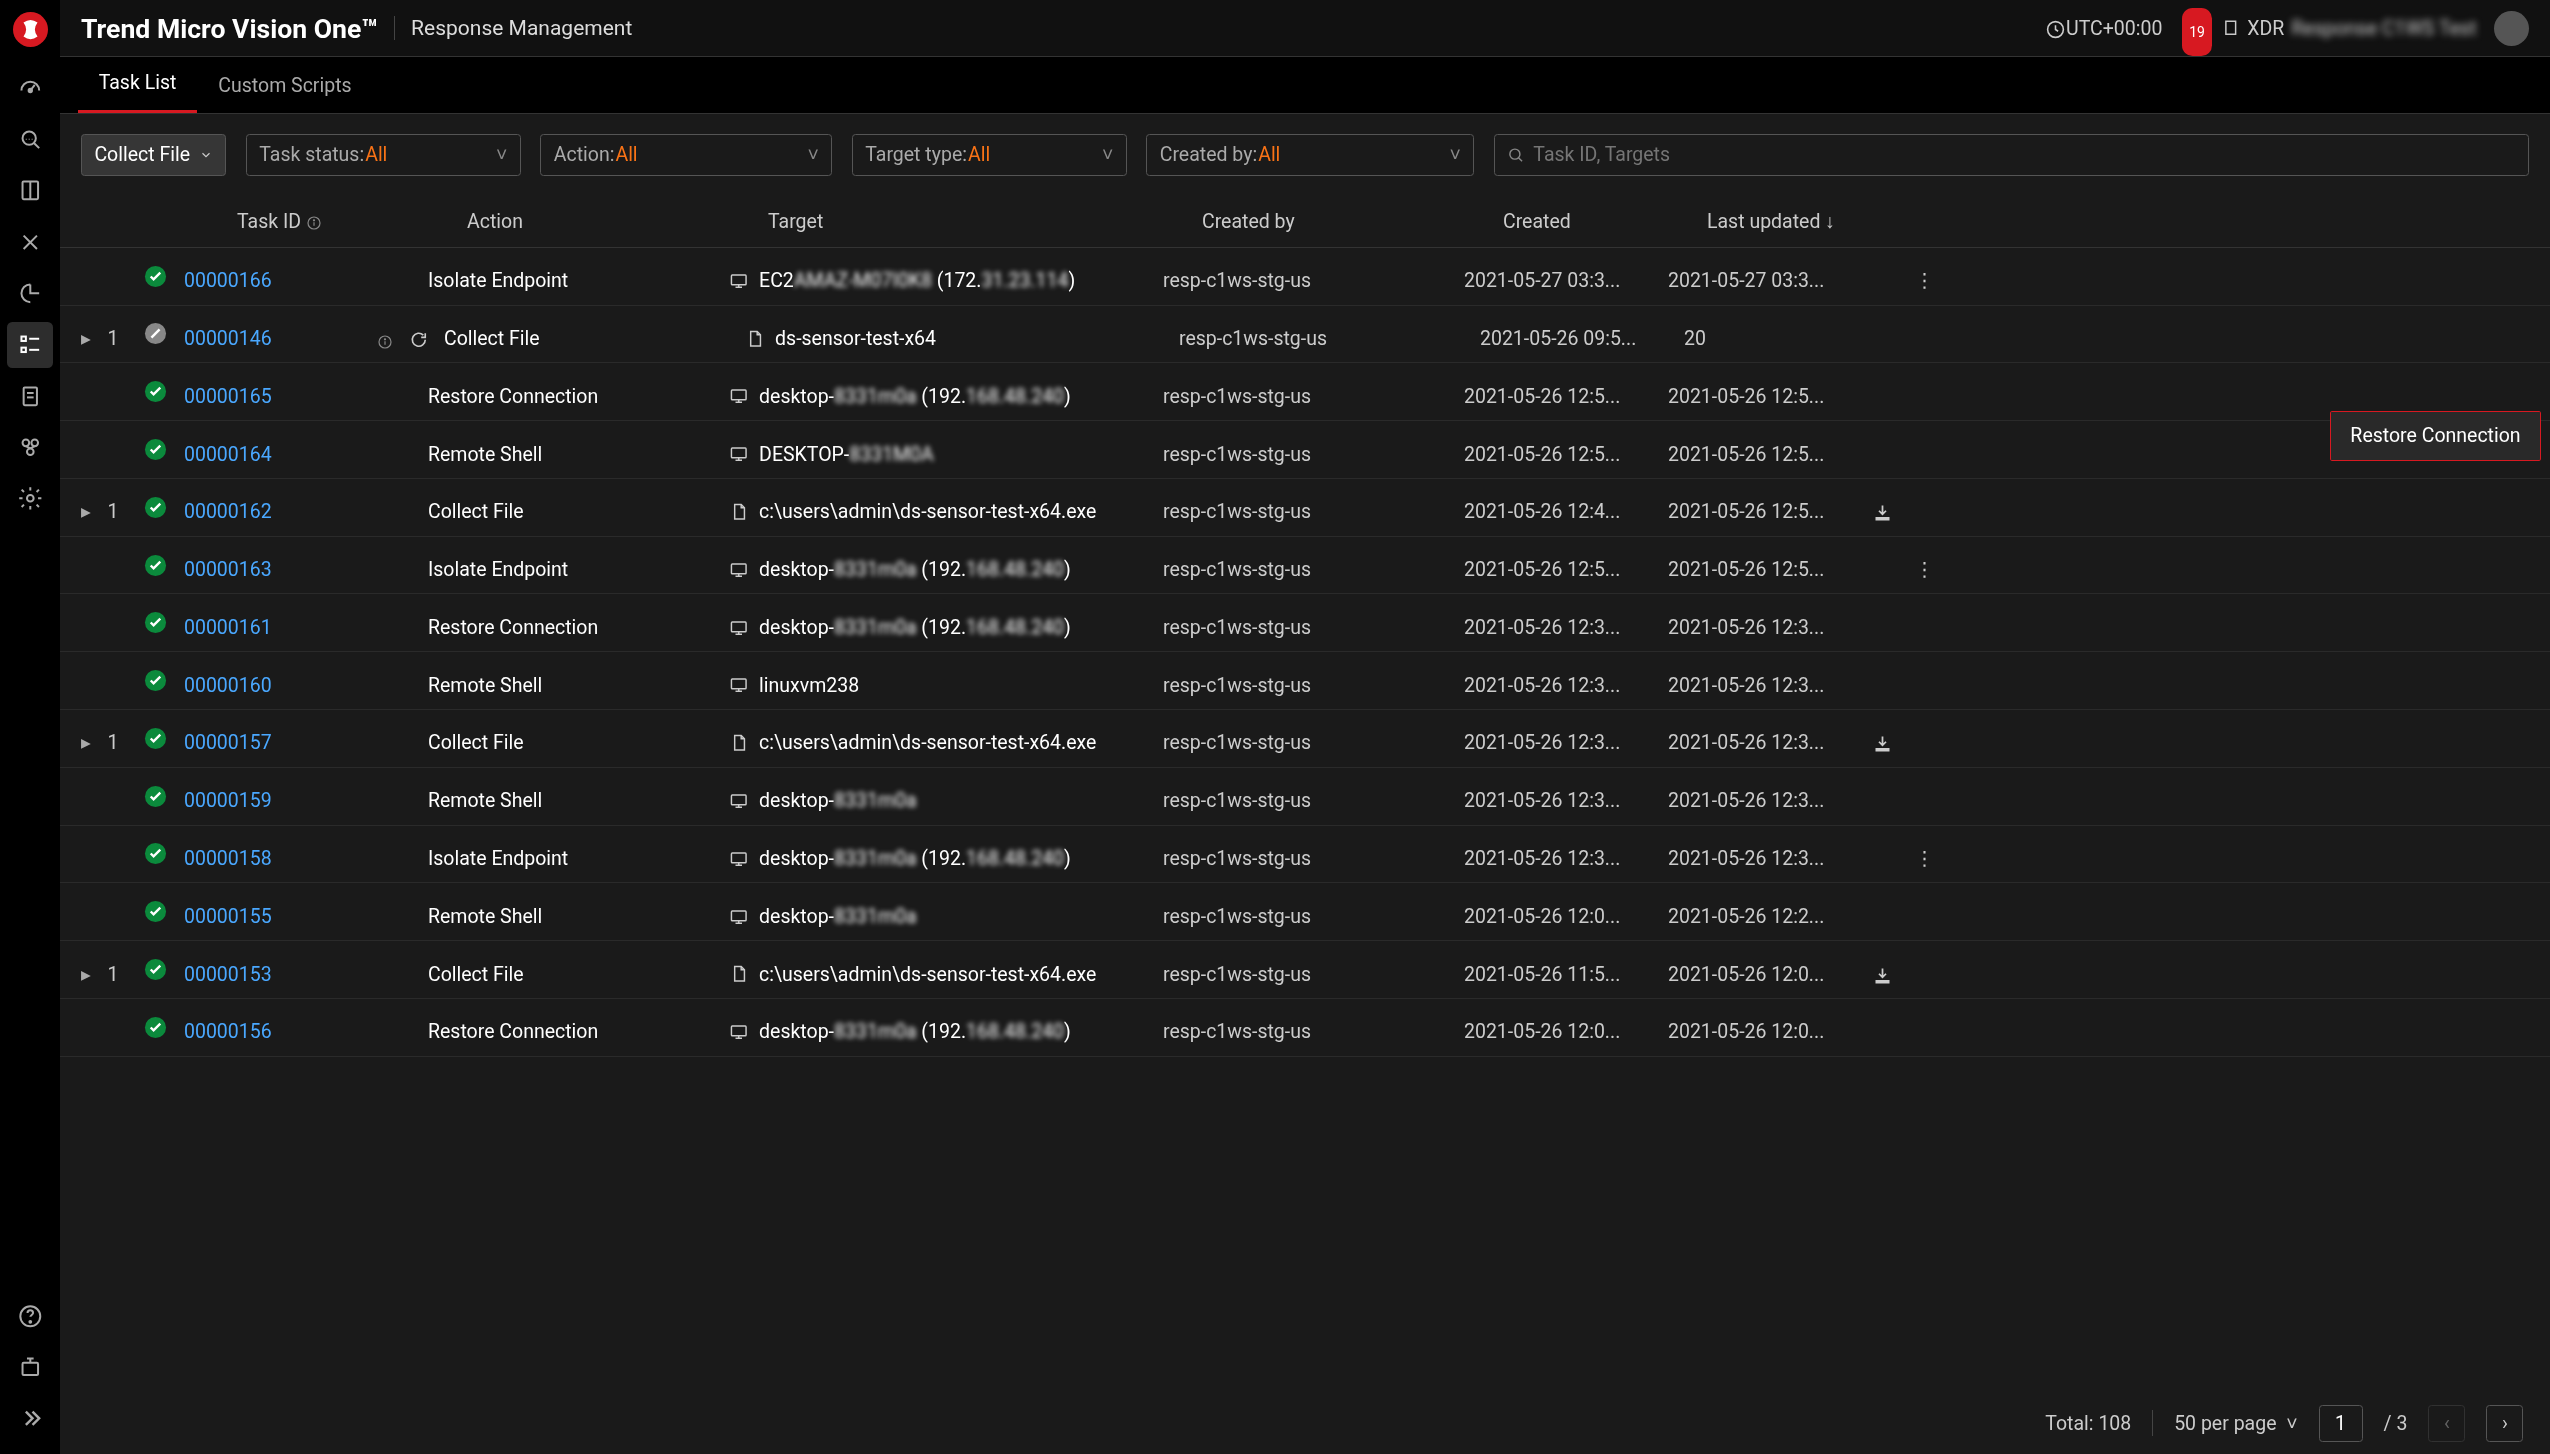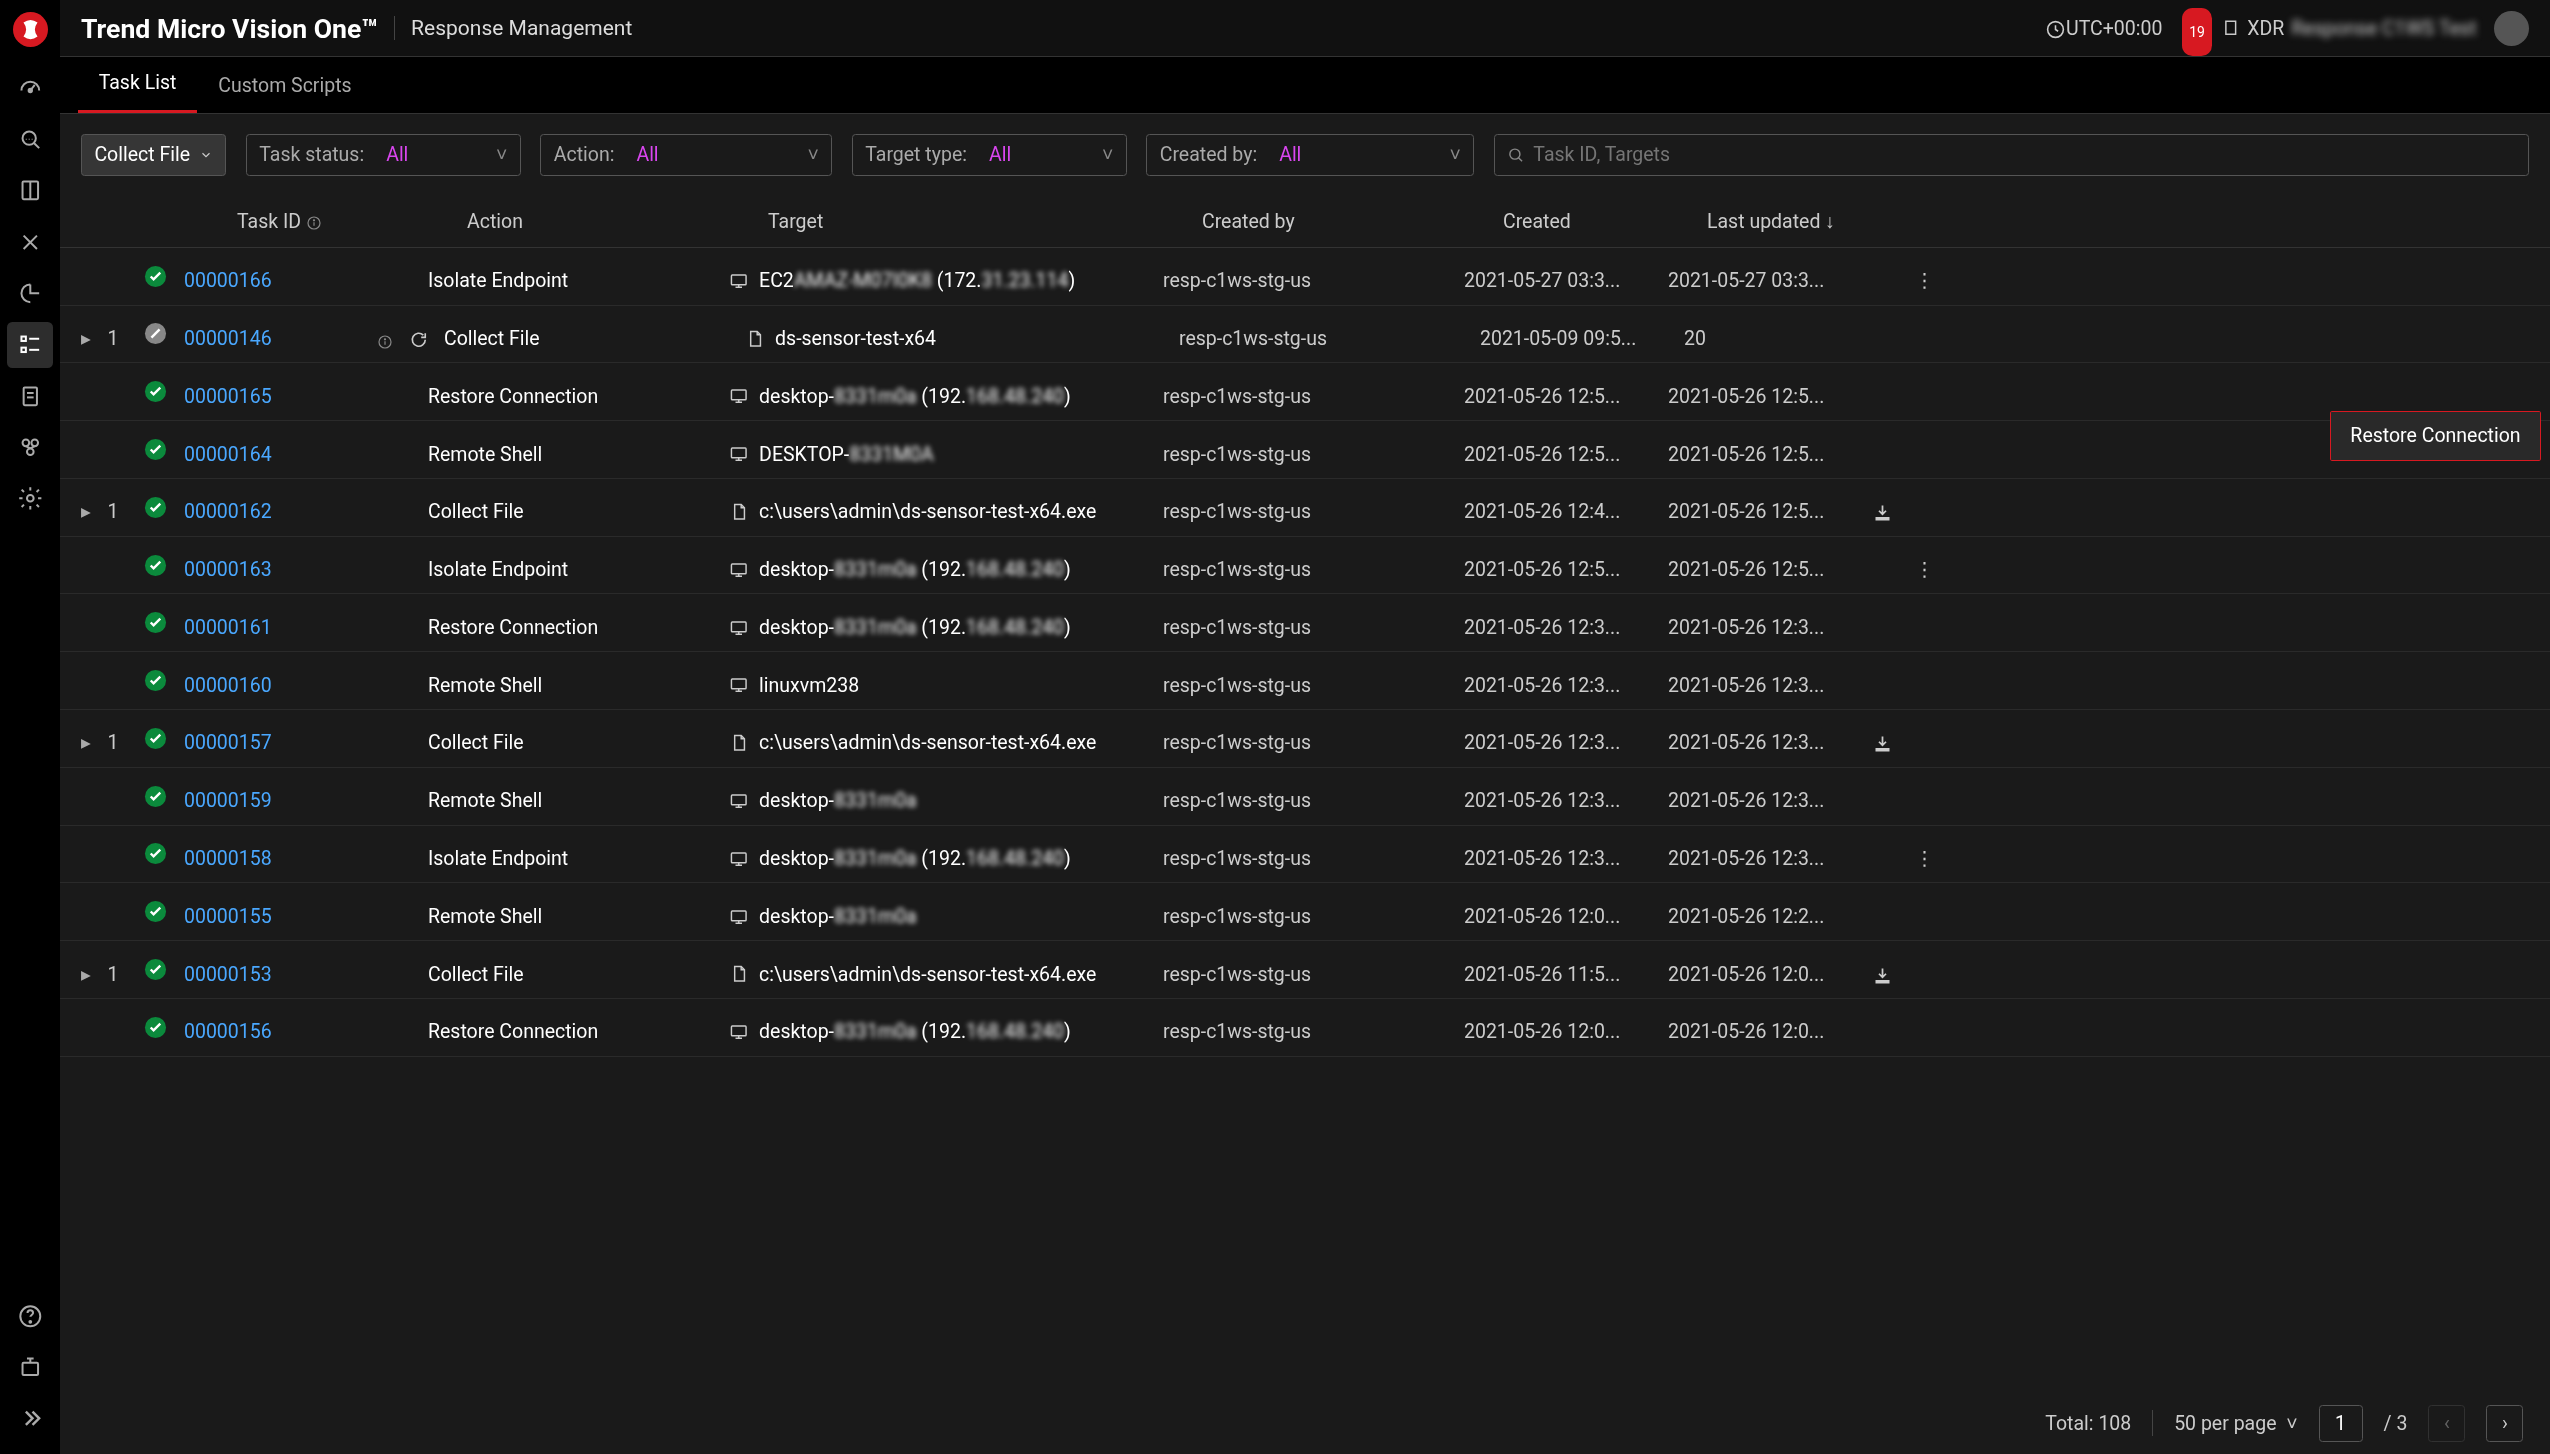--- a/index.html
+++ b/index.html
@@ -21,21 +21,21 @@
 .xdr{display:flex;align-items:center;gap:7px}
 .xdr span:last-child{filter:blur(3.5px)}
 .avatar{width:35px;height:35px;border-radius:50%;background:#555}
 .tabs{height:57px;background:#000000;display:flex;align-items:end;padding-left:17.7px;border-bottom:0.9px solid #333}
 .tab{padding:16px 21px;color:#aaa}
 .tab.on{color:#fff;border-bottom:3.5px solid #d71921}
 .filters{display:flex;gap:19.5px;padding:19.5px 21px;align-items:center}
 .pill{background:#363636;border:0.9px solid #555;border-radius:3.5px;padding:8.9px 12.4px;display:flex;align-items:center;gap:8.9px;color:#fff;font-size:19.5px}
 .sel{background:#1a1a1a;border:0.9px solid #555;border-radius:3.5px;padding:8.9px 12.4px;display:flex;align-items:center;font-size:19.5px;color:#ccc}
 .sel .lbl{color:#aaa}
-.sel .v{color:#d946ef;margin-left:22px}
+.sel .v{color:#f97316;margin-left:1px}
 .chev{margin-left:auto;padding-left:26.6px;color:#888}
 .search{display:flex;align-items:center;gap:8.9px;flex:1}
 .search input{background:transparent;border:none;color:#ccc;font-size:19.5px;width:100%;outline:none}
 .thead{display:flex;padding:14px 21px 14px 80px;border-bottom:0.9px solid #333;font-size:19.5px;color:#ccc}
 .col-id{width:230px}
 .col-act{width:301px}
 .col-tgt{width:434px}
 .col-cb{width:301px}
 .col-cr{width:204px}
 .col-lu{width:204px}
@@ -302,21 +302,21 @@
           <span class="tgt">
             <span>
               <svg width="19.5" height="19.5" viewBox="0 0 24 24" fill="none" stroke="#ccc" stroke-width="1.8">
                 <path d="M7 3h8l4 4v14H7z"></path>
                 <path d="M15 3v4h4"></path>
               </svg>
             </span>
             <span>ds-sensor-test-x64<span class="blur"></span> <span class="blur"></span></span>
           </span>
           <span class="cb">resp-c1ws-stg-us</span>
-          <span class="cr">2021-05-09 09:5...</span>
+          <span class="cr">2021-05-26 09:5...</span>
           <span class="lu">20</span>
           <span class="dl" style="width:35px"></span>
           <span class="menu"></span>
         </div>
         <div class="row">
           <span class="exp"></span>
           <span class="cnt"></span>
           <span class="stat ok">
             <svg width="23" height="23" viewBox="0 0 24 24">
               <circle cx="12" cy="12" r="11"></circle>

